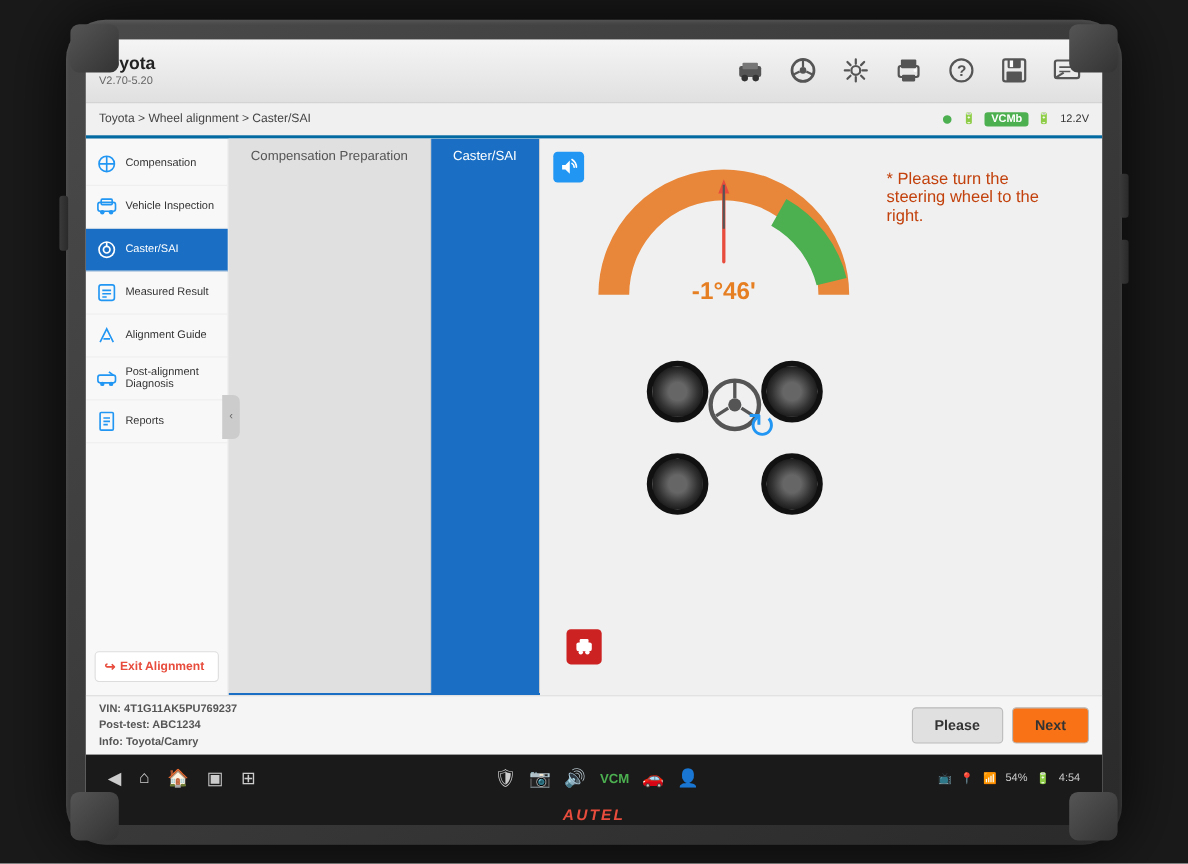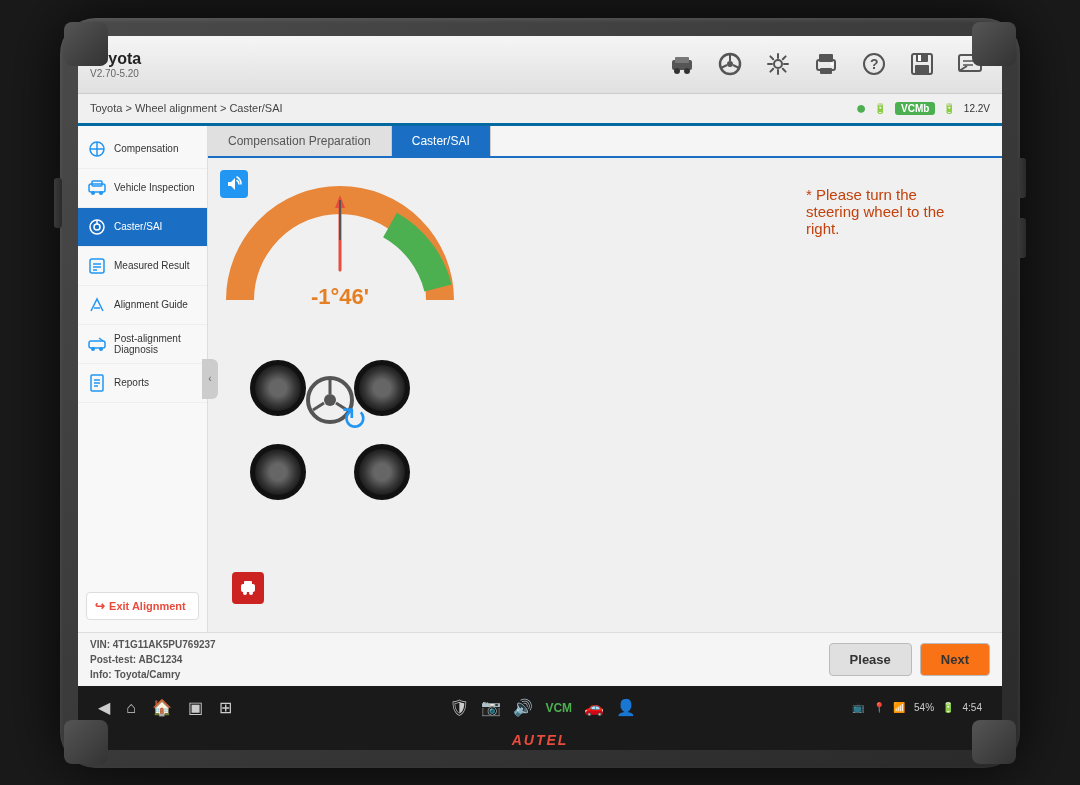--- a/index.html
+++ b/index.html
@@ -198,21 +198,20 @@
       cursor: pointer;
       font-size: 11px;
       color: #e74c3c;
       font-weight: bold;
     }
 
     
     .content-area {
       flex: 1;
       display: flex;
-      flex-direction: column;
       background: white;
     }
 
     
     .tab-header {
       display: flex;
       background: #f5f5f5;
       border-bottom: 2px solid #1a6fc4;
     }
 
@@ -237,21 +236,21 @@
       padding: 12px;
       gap: 12px;
       background: #f0f0f0;
       position: relative;
     }
 
     .gauge-left {
       flex: 1;
       display: flex;
       flex-direction: column;
-      align-items: flex-start;
+      align-items: flex-end;
       position: relative;
     }
 
     .sound-icon {
       position: absolute;
       top: 0;
       left: 0;
       width: 28px;
       height: 28px;
       background: #2196F3;

